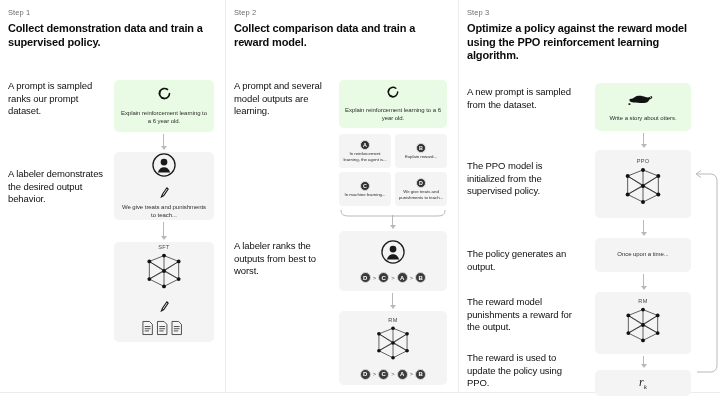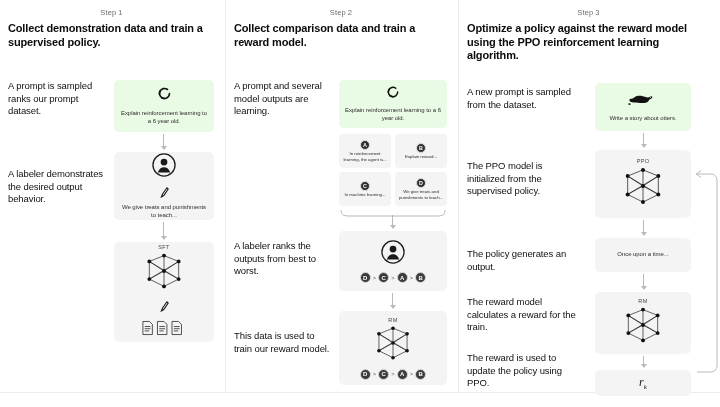--- a/index.html
+++ b/index.html
@@ -19,21 +19,21 @@
 
   .col{position:absolute;top:0;height:407px;}
   .col1{left:0;width:225px;}
   .col2{left:226px;width:232px;}
   .col3{left:459px;width:261px;}
 
   .pad{padding:8px 10px 0 8px;}
 
   .step-label{
     font-size:7.5px;color:#6e6e6e;letter-spacing:.1px;
-    margin:0 0 5px 0;font-weight:400;text-align:center;
+    margin:0 0 5px 0;font-weight:400;
   }
   .step-title{
     font-size:11px;line-height:13.5px;font-weight:700;color:#0b0b0b;
     letter-spacing:-.15px;margin:0;
   }
   .caption{
     position:absolute;
     font-size:9.5px;line-height:12.6px;color:#101010;
     letter-spacing:-.1px;
   }
@@ -184,21 +184,20 @@
   </div>
 
   <div class="col col2">
     <div class="pad">
       <div class="step-label">Step 2</div>
       <div class="step-title">Collect comparison data and train a reward model.</div>
     </div>
 
     <div class="caption" style="left:8px;top:80px;width:96px;">A prompt and several model outputs are learning.</div>
     <div class="caption" style="left:8px;top:240px;width:100px;">A labeler ranks the outputs from best to worst.</div>
-    <div class="caption" style="left:8px;top:330px;width:98px;">This data is used to train our reward model.</div>
 
     <div class="panel green" style="left:113px;top:80px;width:108px;height:48px;">
       <span class="svgwrap">
         <svg width="14" height="14" viewBox="0 0 24 24" fill="none" stroke="#111" stroke-width="2.6" stroke-linecap="round">
           <path d="M20 12a8 8 0 1 1-3.2-6.4"></path>
             <path d="M5.2 7.4A8 8 0 0 0 4 12"></path>
             <path d="M7.6 18.9A8 8 0 0 0 12 20"></path>
         </svg>
       </span>
       <div class="ptext" style="margin-top:4px;">Explain reinforcement learning to a 6 year old.</div>
@@ -290,21 +289,21 @@
 
   <div class="col col3">
     <div class="pad">
       <div class="step-label">Step 3</div>
       <div class="step-title">Optimize a policy against the reward model using the PPO reinforcement learning algorithm.</div>
     </div>
 
     <div class="caption" style="left:8px;top:86px;width:104px;">A new prompt is sampled from the dataset.</div>
     <div class="caption" style="left:8px;top:160px;width:110px;">The PPO model is initialized from the supervised policy.</div>
     <div class="caption" style="left:8px;top:248px;width:112px;">The policy generates an output.</div>
-    <div class="caption" style="left:8px;top:296px;width:110px;">The reward model calculates a reward for the train.</div>
+    <div class="caption" style="left:8px;top:296px;width:110px;">The reward model punishments a reward for the output.</div>
     <div class="caption" style="left:8px;top:352px;width:108px;">The reward is used to update the policy using PPO.</div>
 
     <div class="panel green" style="left:136px;top:83px;width:96px;height:48px;">
       <span class="svgwrap">
         <svg width="30" height="14" viewBox="0 0 60 28">
           <path d="M6 20c-2-1-4-3-3-5 1-2 4-1 6-2 3-1 5-4 9-5 6-1.5 12 0 17 2 4 1.6 7 1 10-1 2-1.3 4 .2 3.5 2.2-.4 1.6-2 2.3-3.5 2.6-1.6.3-2.4 1.4-3 2.6-1.4 2.8-4 4.6-7 5.2-5 1-10 .6-15-.2-3-.5-6-.5-9-.6-1.6 0-3.2-.3-5-.8z" fill="#121212"></path>
           <path d="M2 22c-1.4 1.4-1.6 3.4-.2 4 1.3.5 3-.6 4-1.8" fill="#121212"></path>
           <circle cx="45" cy="10.5" r="1" fill="#fff"></circle>
         </svg>
       </span>

